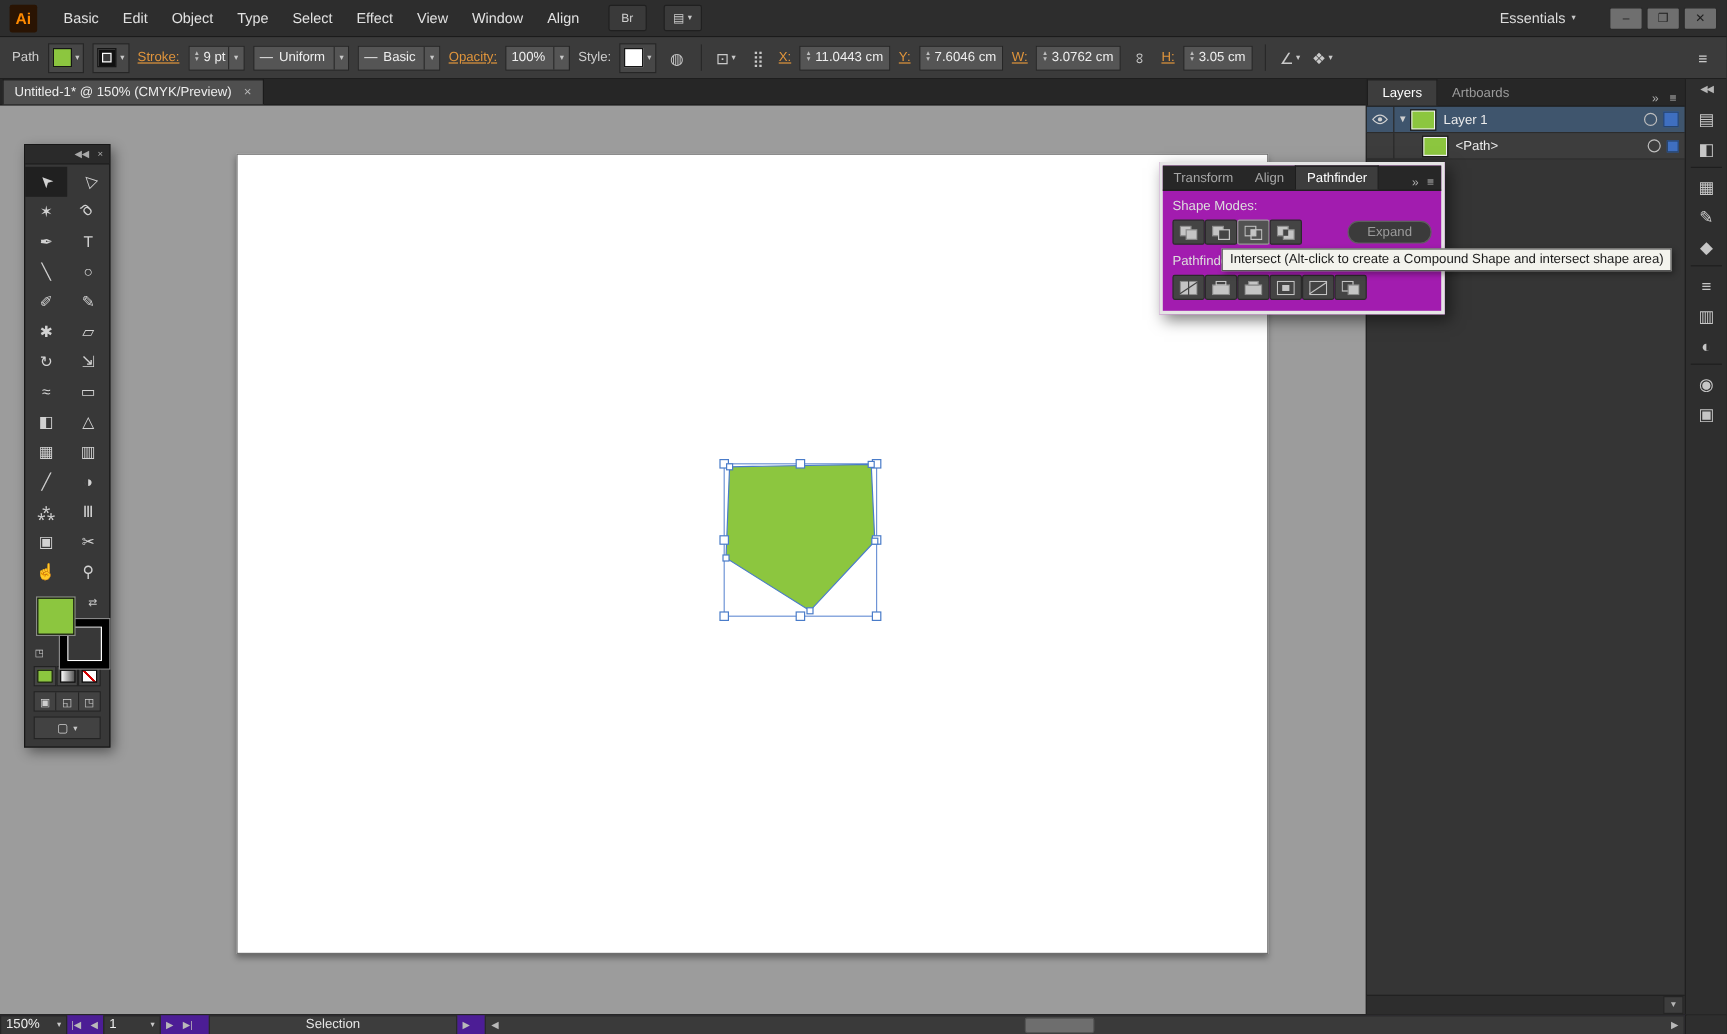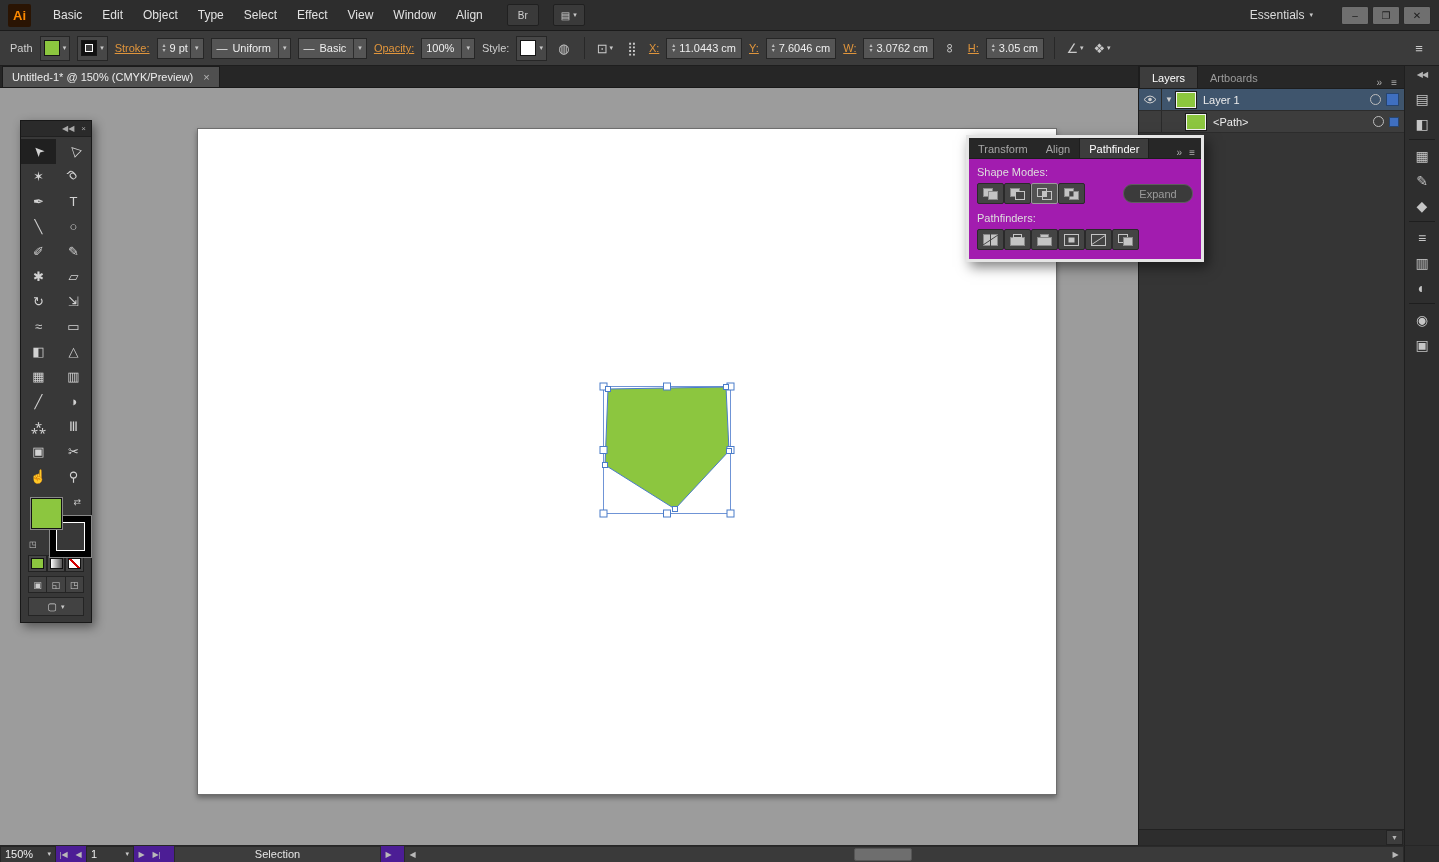--- a/index.html
+++ b/index.html
@@ -589,14 +589,15 @@
         <div class="pf-btn">
           <svg width="15" height="12">
               <rect x="0.5" y="0.5" width="9" height="8" fill="none" stroke="#c4c4c4"></rect>
               <rect x="5.5" y="3.5" width="9" height="8" fill="#c4c4c4" stroke="#8a8a8a"></rect>
             </svg>
         </div>
       </div>
     </div>
   </div>
 
+  <div class="tooltip">Intersect (Alt-click to create a Compound Shape and intersect shape area)</div>
 
 </div>
 
 </body></html>

